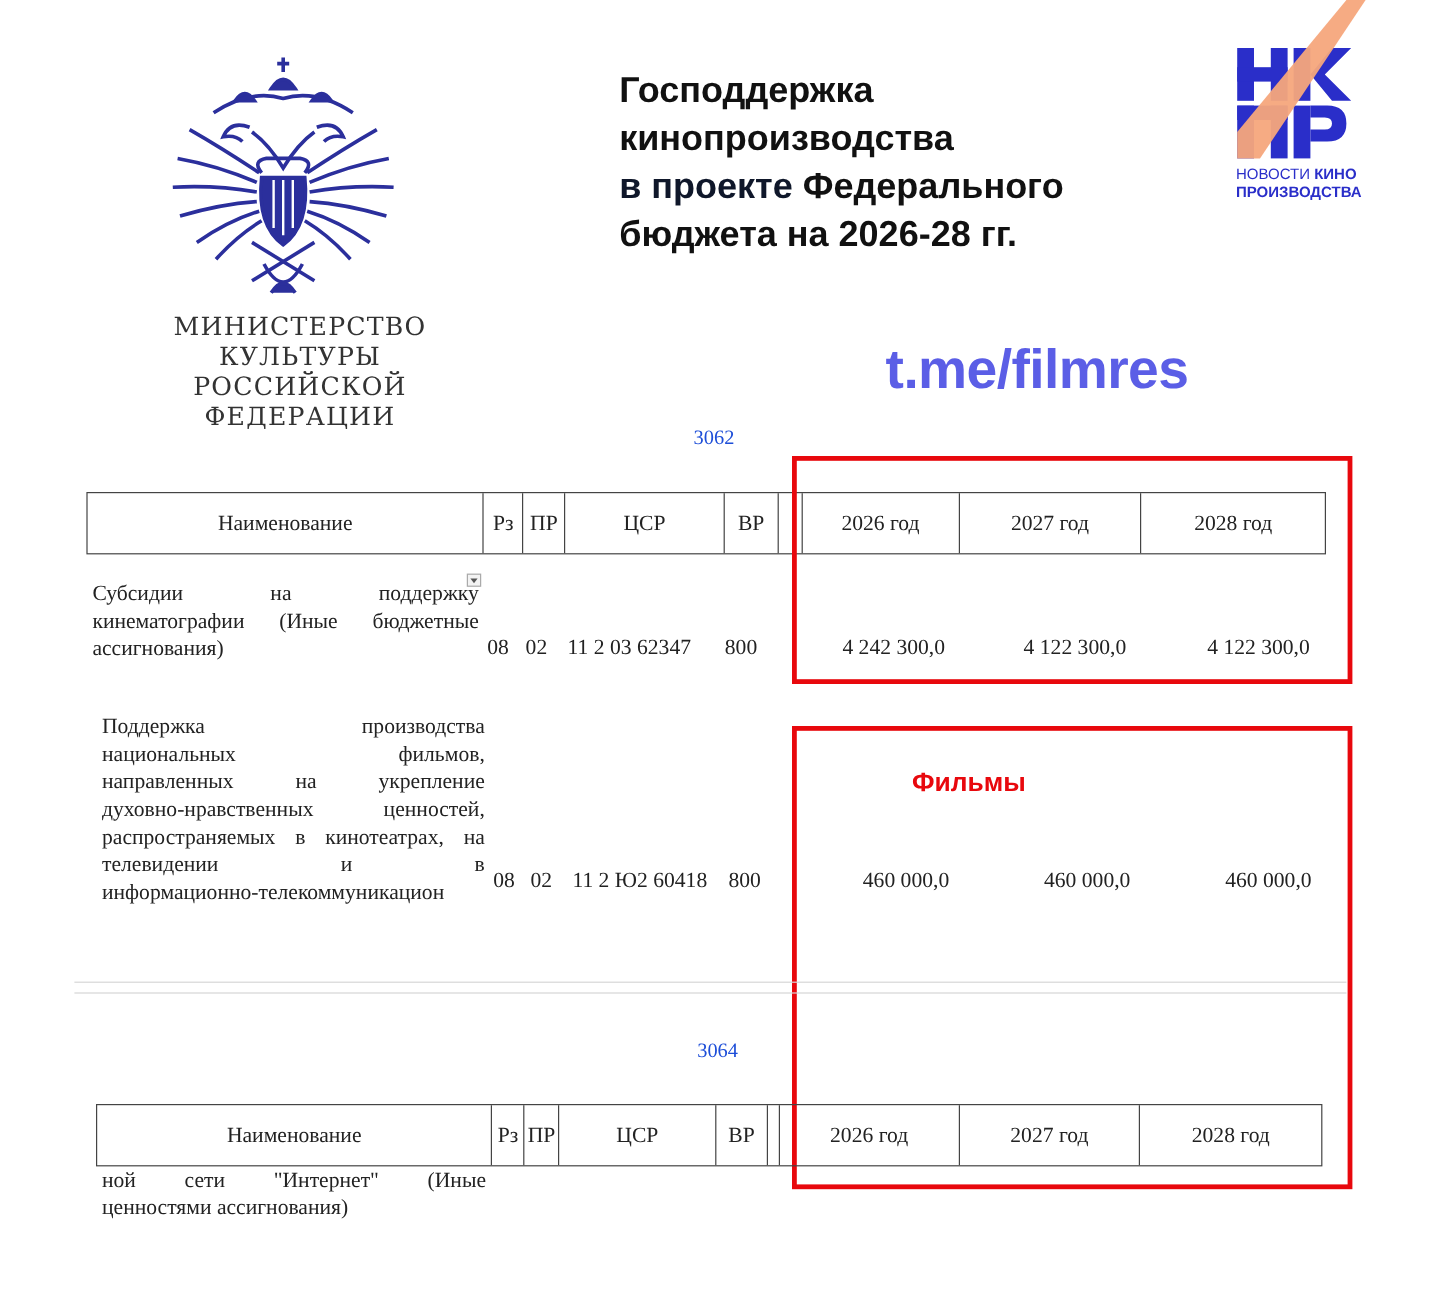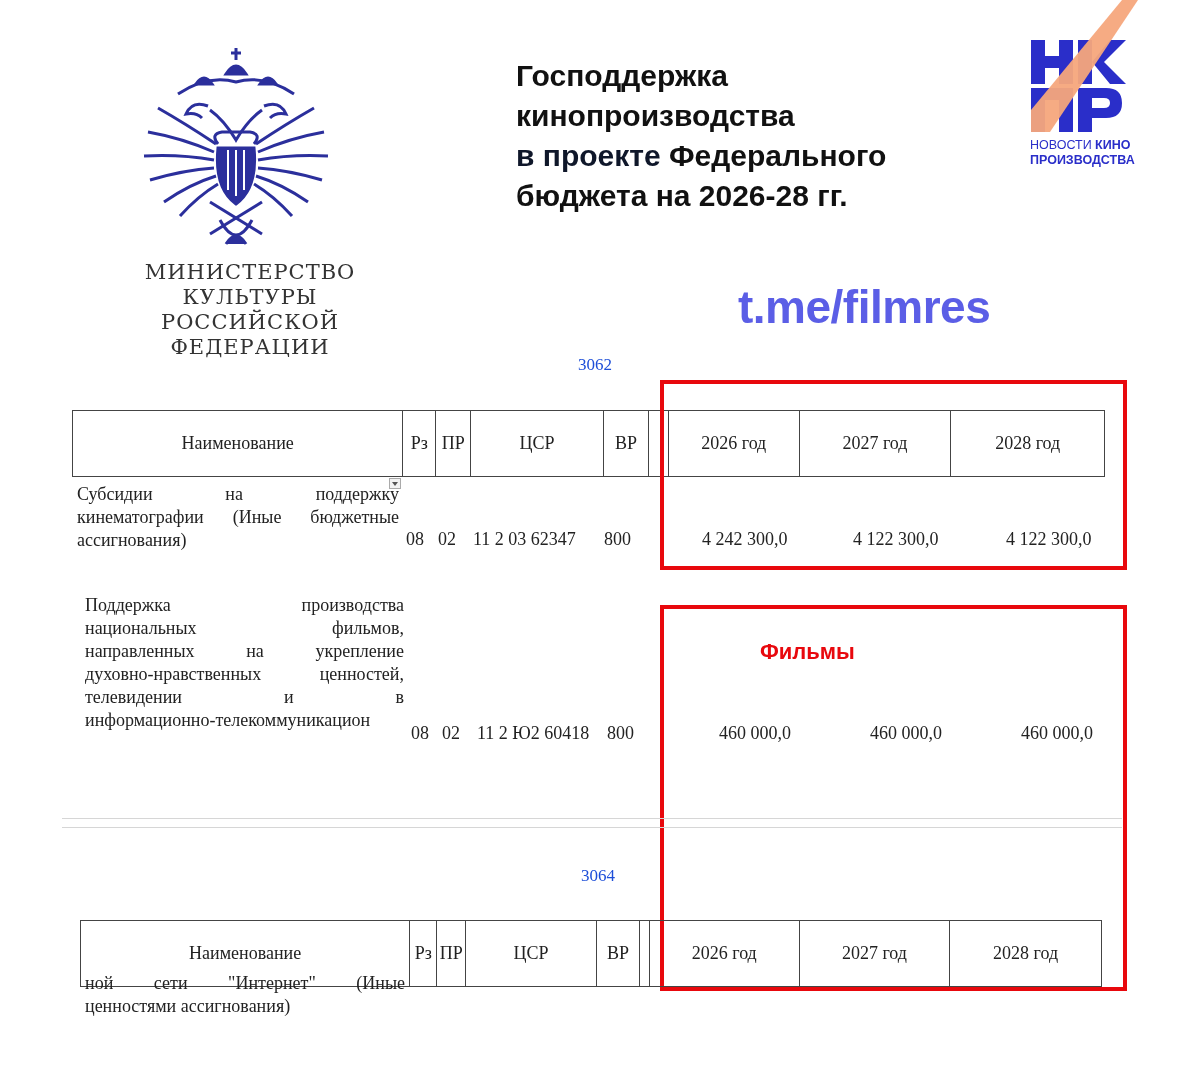--- a/index.html
+++ b/index.html
@@ -18,21 +18,21 @@
     .logo { left: 1028px; top: 0px; width: 120px; height: 175px; }
     .logo-text { left: 1030px; top: 138px; font-family: "Liberation Sans", sans-serif; font-size: 12.5px; line-height: 15px; color: #2a2ec9; font-weight: bold; }
     .logo-text .lt { font-weight: normal; }
 
     .tg { left: 738px; top: 280px; font-family: "Liberation Sans", sans-serif; font-weight: bold; font-size: 46px; color: #5b5ee6; letter-spacing: -0.5px; }
 
     
     .pageno { font-size: 17px; color: #1d4ed8; }
 
     
-    .thead { position: absolute; display: flex; border: 1.5px solid #444; height: 67px; font-size: 18px; }
+    .thead { position: absolute; display: flex; border: 1.5px solid #444; height: 52px; font-size: 18px; }
     .thead > div { border-right: 1.5px solid #444; display: flex; align-items: center; justify-content: center; height: 100%; }
     .thead > div:last-child { border-right: none; }
 
     .cell { position: absolute; font-size: 18px; white-space: nowrap; }
     .justify { position: absolute; font-size: 18px; line-height: 23px; text-align: justify; }
     .justify span { display: block; text-align: justify; text-align-last: justify; }
     .justify span.last { text-align-last: left; }
 
     .redbox { position: absolute; border: 4px solid #e8080d; }
     .annot { position: absolute; font-family: "Liberation Sans", sans-serif; font-weight: bold; color: #e8080d; font-size: 22px; line-height: 28px; }
@@ -154,20 +154,21 @@
 <div class="cell" style="left:853px; top:529px;">4 122 300,0</div>
 <div class="cell" style="left:1006px; top:529px;">4 122 300,0</div>
 
 <div class="redbox" style="left:660px; top:380px; width:467px; height:190px;"></div>
 
 <div class="justify" style="left:85px; top:594px; width:319px;">
   <span>Поддержка производства</span>
   <span>национальных фильмов,</span>
   <span>направленных на укрепление</span>
   <span>духовно-нравственных ценностей,</span>
+  <span>распространяемых в кинотеатрах, на</span>
   <span>телевидении и в</span>
   <span class="last">информационно-телекоммуникацион</span>
 </div>
 <div class="cell" style="left:411px; top:723px;">08</div>
 <div class="cell" style="left:442px; top:723px;">02</div>
 <div class="cell" style="left:477px; top:723px;">11 2 Ю2 60418</div>
 <div class="cell" style="left:607px; top:723px;">800</div>
 <div class="cell" style="left:719px; top:723px;">460 000,0</div>
 <div class="cell" style="left:870px; top:723px;">460 000,0</div>
 <div class="cell" style="left:1021px; top:723px;">460 000,0</div>

